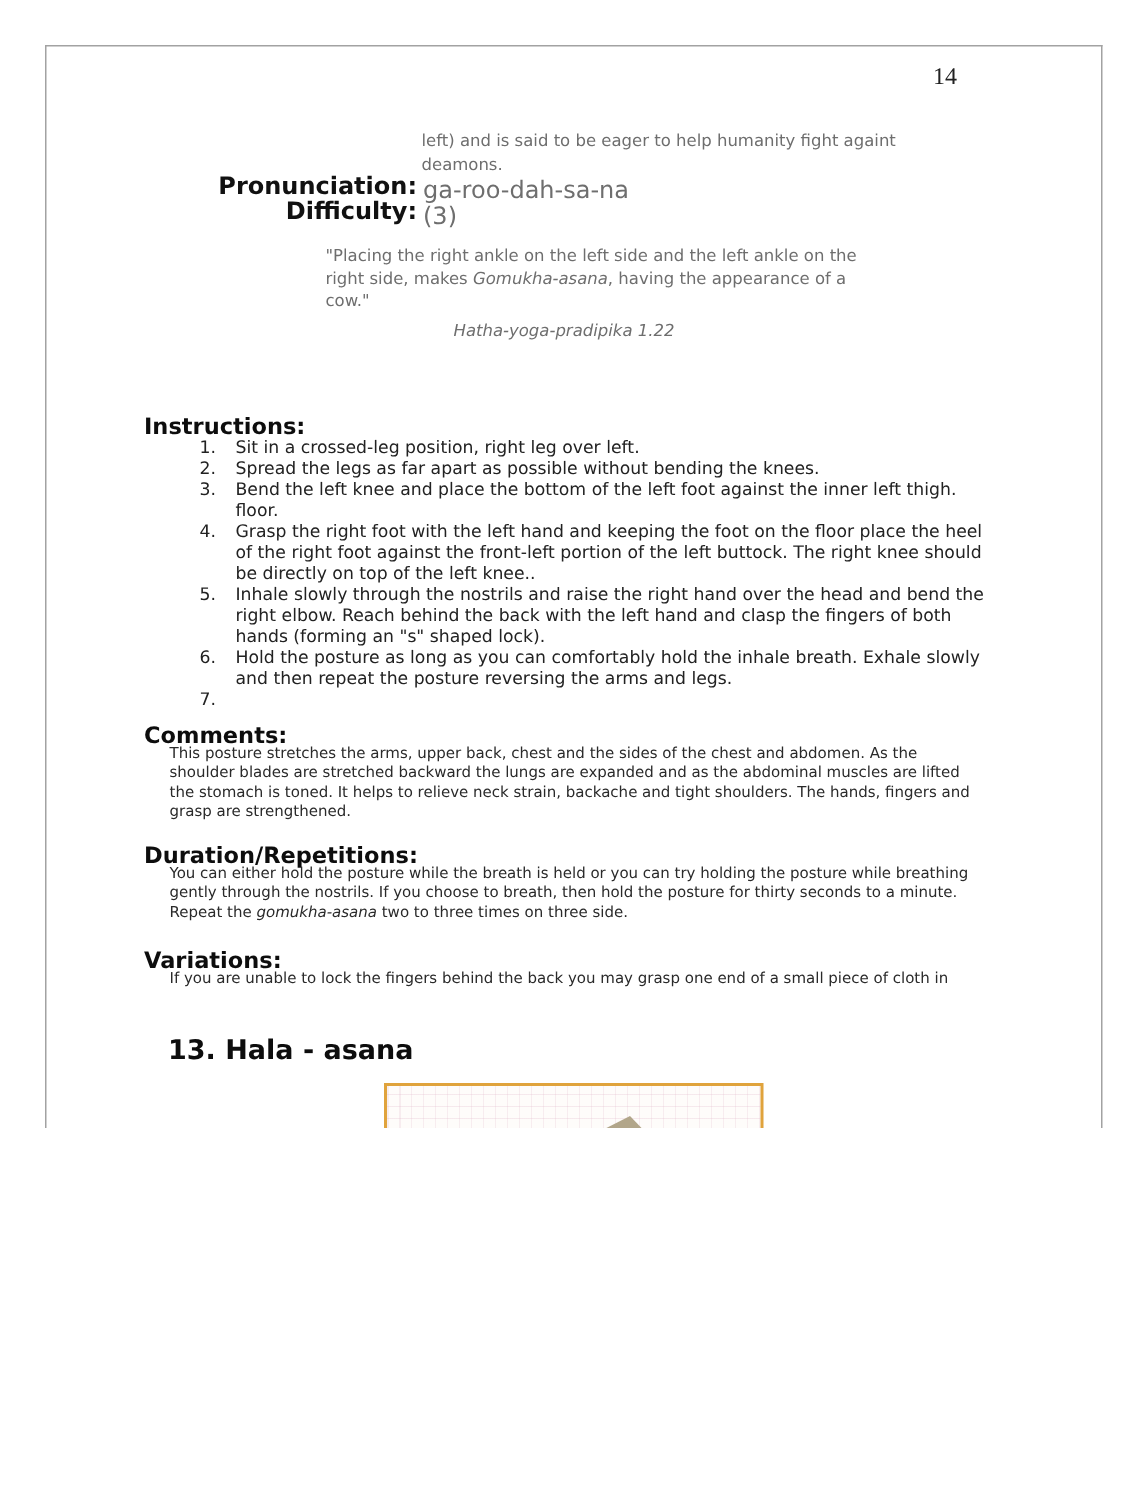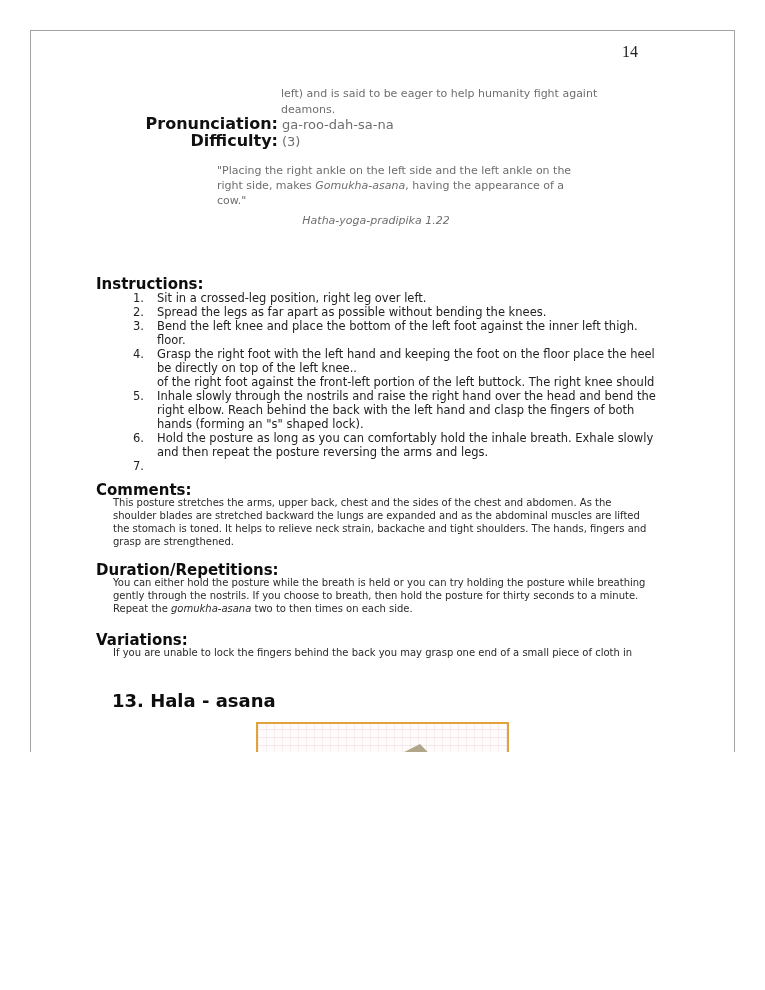--- a/index.html
+++ b/index.html
@@ -10,21 +10,21 @@
   .frame{
     position:absolute;left:30px;top:30px;width:703px;height:926px;
     border:1px solid #a2a2a2;border-bottom:2px solid #7d7d7d;
   }
   .page-number{
     position:absolute;left:600px;top:43px;width:60px;text-align:center;
     font-family:"Liberation Serif","DejaVu Serif",serif;font-size:16px;color:#222;
   }
   .intro{position:absolute;left:281px;top:86px;font-size:11px;line-height:16px;color:#6e6e6e;}
   .field-label{position:absolute;left:100px;width:178px;text-align:right;font-weight:bold;font-size:16px;color:#111;}
-  .field-value{position:absolute;left:282px;font-size:13px;color:#6e6e6e;}
+  .field-value{position:absolute;left:282px;font-size:16px;color:#6e6e6e;}
   .lbl-pron{top:114px;} .val-pron{top:117px;}
   .lbl-diff{top:131px;} .val-diff{top:134px;}
   .quote{position:absolute;left:217px;top:163px;font-size:11px;line-height:15px;color:#6e6e6e;width:360px;}
   .quote .attr{width:318px;text-align:center;font-style:italic;margin-top:5px;}
   .sec-h{position:absolute;left:96px;font-weight:bold;font-size:15px;color:#0d0d0d;}
   .h-ins{top:275px;} .h-com{top:481px;} .h-dur{top:561px;} .h-var{top:631px;}
   .ins-list{position:absolute;left:133px;top:291px;font-size:11.5px;line-height:14px;color:#222;}
   .ins-item{display:flex;}
   .ins-item .num{width:17px;flex:0 0 17px;margin-right:7px;text-align:left;}
   .ins-item .itxt{width:545px;}
@@ -81,22 +81,22 @@
       <span class="num">3.</span>
       <span class="itxt">
         <div>Bend the left knee and place the bottom of the left foot against the inner left thigh.</div>
         <div>floor.</div>
       </span>
     </div>
     <div class="ins-item">
       <span class="num">4.</span>
       <span class="itxt">
         <div>Grasp the right foot with the left hand and keeping the foot on the floor place the heel</div>
+        <div>of the right foot against the front-left portion of the left buttock. The right knee should</div>
         <div>be directly on top of the left knee..</div>
-        <div>of the right foot against the front-left portion of the left buttock. The right knee should</div>
       </span>
     </div>
     <div class="ins-item">
       <span class="num">5.</span>
       <span class="itxt">
         <div>Inhale slowly through the nostrils and raise the right hand over the head and bend the</div>
         <div>right elbow. Reach behind the back with the left hand and clasp the fingers of both</div>
         <div>hands (forming an "s" shaped lock).</div>
       </span>
     </div>
@@ -118,21 +118,21 @@
     <div>This posture stretches the arms, upper back, chest and the sides of the chest and abdomen. As the</div>
     <div>shoulder blades are stretched backward the lungs are expanded and as the abdominal muscles are lifted</div>
     <div>the stomach is toned. It helps to relieve neck strain, backache and tight shoulders. The hands, fingers and</div>
     <div>grasp are strengthened.</div>
   </div>
 
   <div class="sec-h h-dur">Duration/Repetitions:</div>
   <div class="para p-dur">
     <div>You can either hold the posture while the breath is held or you can try holding the posture while breathing</div>
     <div>gently through the nostrils. If you choose to breath, then hold the posture for thirty seconds to a minute.</div>
-    <div><span>Repeat the </span><i>gomukha-asana</i><span> two to then times on each side.</span></div>
+    <div><span>Repeat the </span><i>gomukha-asana</i><span> two to three times on three side.</span></div>
   </div>
 
   <div class="sec-h h-var">Variations:</div>
   <div class="para p-var">
     <div>If you are unable to lock the fingers behind the back you may grasp one end of a small piece of cloth in</div>
   </div>
 
   <div class="big-title">13. Hala - asana</div>
 
   <div class="figure">

